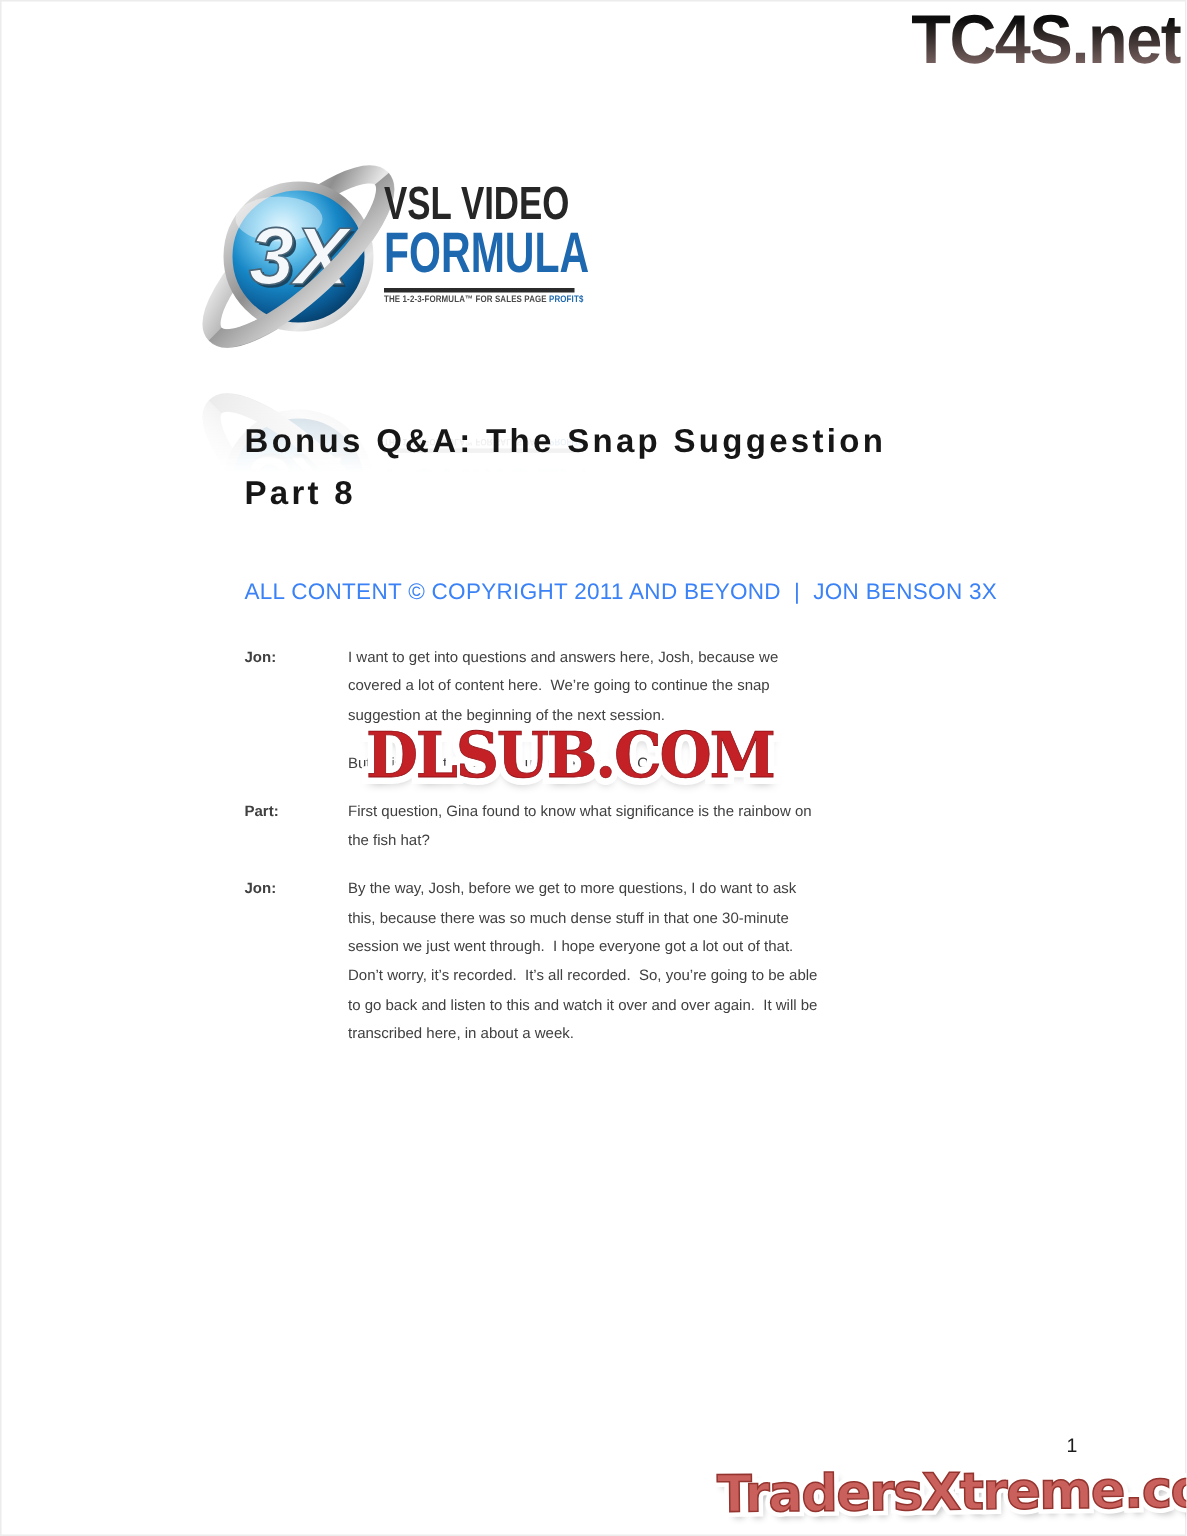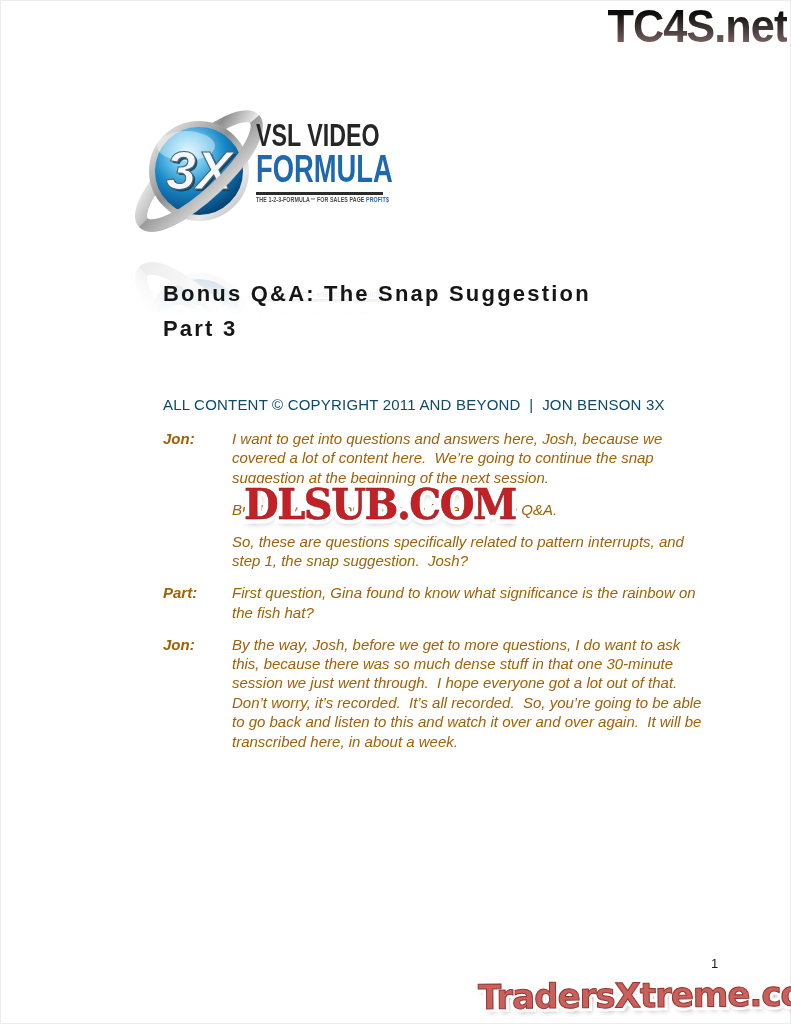--- a/index.html
+++ b/index.html
@@ -22,25 +22,25 @@
   .vsl-line2{position:absolute;left:128px;top:54px;font-size:38px;line-height:38px;font-weight:bold;
         color:#1e68af;transform:scaleX(.72);transform-origin:left top;white-space:nowrap;}
   .vsl-rule{position:absolute;left:128px;top:96px;width:127px;height:2.5px;background:#2b2b2b;}
   .vsl-tagline{position:absolute;left:128px;top:100px;font-size:6.3px;line-height:8px;color:#4a4a4a;
         font-weight:bold;white-space:nowrap;transform:scaleX(.84);transform-origin:left top;letter-spacing:.1px;}
   .vsl-tagline .tag-hl{color:#1e68af;}
 
   
   .doc-title{position:absolute;left:163px;top:276px;font-size:22px;line-height:35px;font-weight:bold;
         color:#161616;letter-spacing:2.2px;}
-  .doc-copyright{position:absolute;left:163px;top:357px;font-size:15px;line-height:19px;color:#0c4a6e;
+  .doc-copyright{position:absolute;left:163px;top:347px;font-size:15px;line-height:19px;color:#3b82f6;
         letter-spacing:.2px;white-space:pre;}
 
   
-  #transcript{position:absolute;left:163px;top:429px;width:575px;font-size:15px;line-height:19.4px;color:#a16207;font-style:italic;}
+  #transcript{position:absolute;left:163px;top:429px;width:575px;font-size:10px;line-height:19.4px;color:#404040;}
   .entry{display:flex;}
   .speaker{width:69px;flex:0 0 69px;font-weight:bold;}
   .entry-body{flex:1;}
   .para{margin:0 0 12.6px 0;white-space:pre-wrap;}
 
   
   .stroke-wrap{position:absolute;white-space:nowrap;}
   .stroke-wrap .back,.stroke-wrap .front{display:block;}
   .stroke-wrap .back{position:absolute;left:0;top:0;color:#fff;}
   .stroke-wrap .front{position:relative;}
@@ -94,37 +94,35 @@
       <path d="M 126.6 23.2 A 76 24 -43 0 1 15.4 126.8" fill="none" stroke="url(#ringG)" stroke-width="12"></path>
     </svg>
     <div class="vsl-line1">VSL VIDEO</div>
     <div class="vsl-line2">FORMULA</div>
     <div class="vsl-rule"></div>
     <div class="vsl-tagline"><span>THE 1-2-3-FORMULA™ FOR SALES PAGE </span><span class="tag-hl">PROFIT$</span></div>
   </div>
 
   <div class="doc-title">
     <div>Bonus Q&amp;A: The Snap Suggestion</div>
-    <div>Part 3</div>
+    <div>Part 8</div>
   </div>
 
   <div class="doc-copyright">
     <div>ALL CONTENT © COPYRIGHT 2011 AND BEYOND  |  JON BENSON 3X</div>
   </div>
 
   <div id="transcript">
       <div class="entry">
         <div class="speaker">Jon:</div>
         <div class="entry-body">
           <p class="para">I want to get into questions and answers here, Josh, because we
 covered a lot of content here.  We’re going to continue the snap
 suggestion at the beginning of the next session.</p>
           <p class="para">But I did want to open this up here to some Q&amp;A.</p>
-          <p class="para">So, these are questions specifically related to pattern interrupts, and
-step 1, the snap suggestion.  Josh?</p>
         </div>
       </div>
       <div class="entry">
         <div class="speaker">Part:</div>
         <div class="entry-body">
           <p class="para">First question, Gina found to know what significance is the rainbow on
 the fish hat?</p>
         </div>
       </div>
       <div class="entry">

